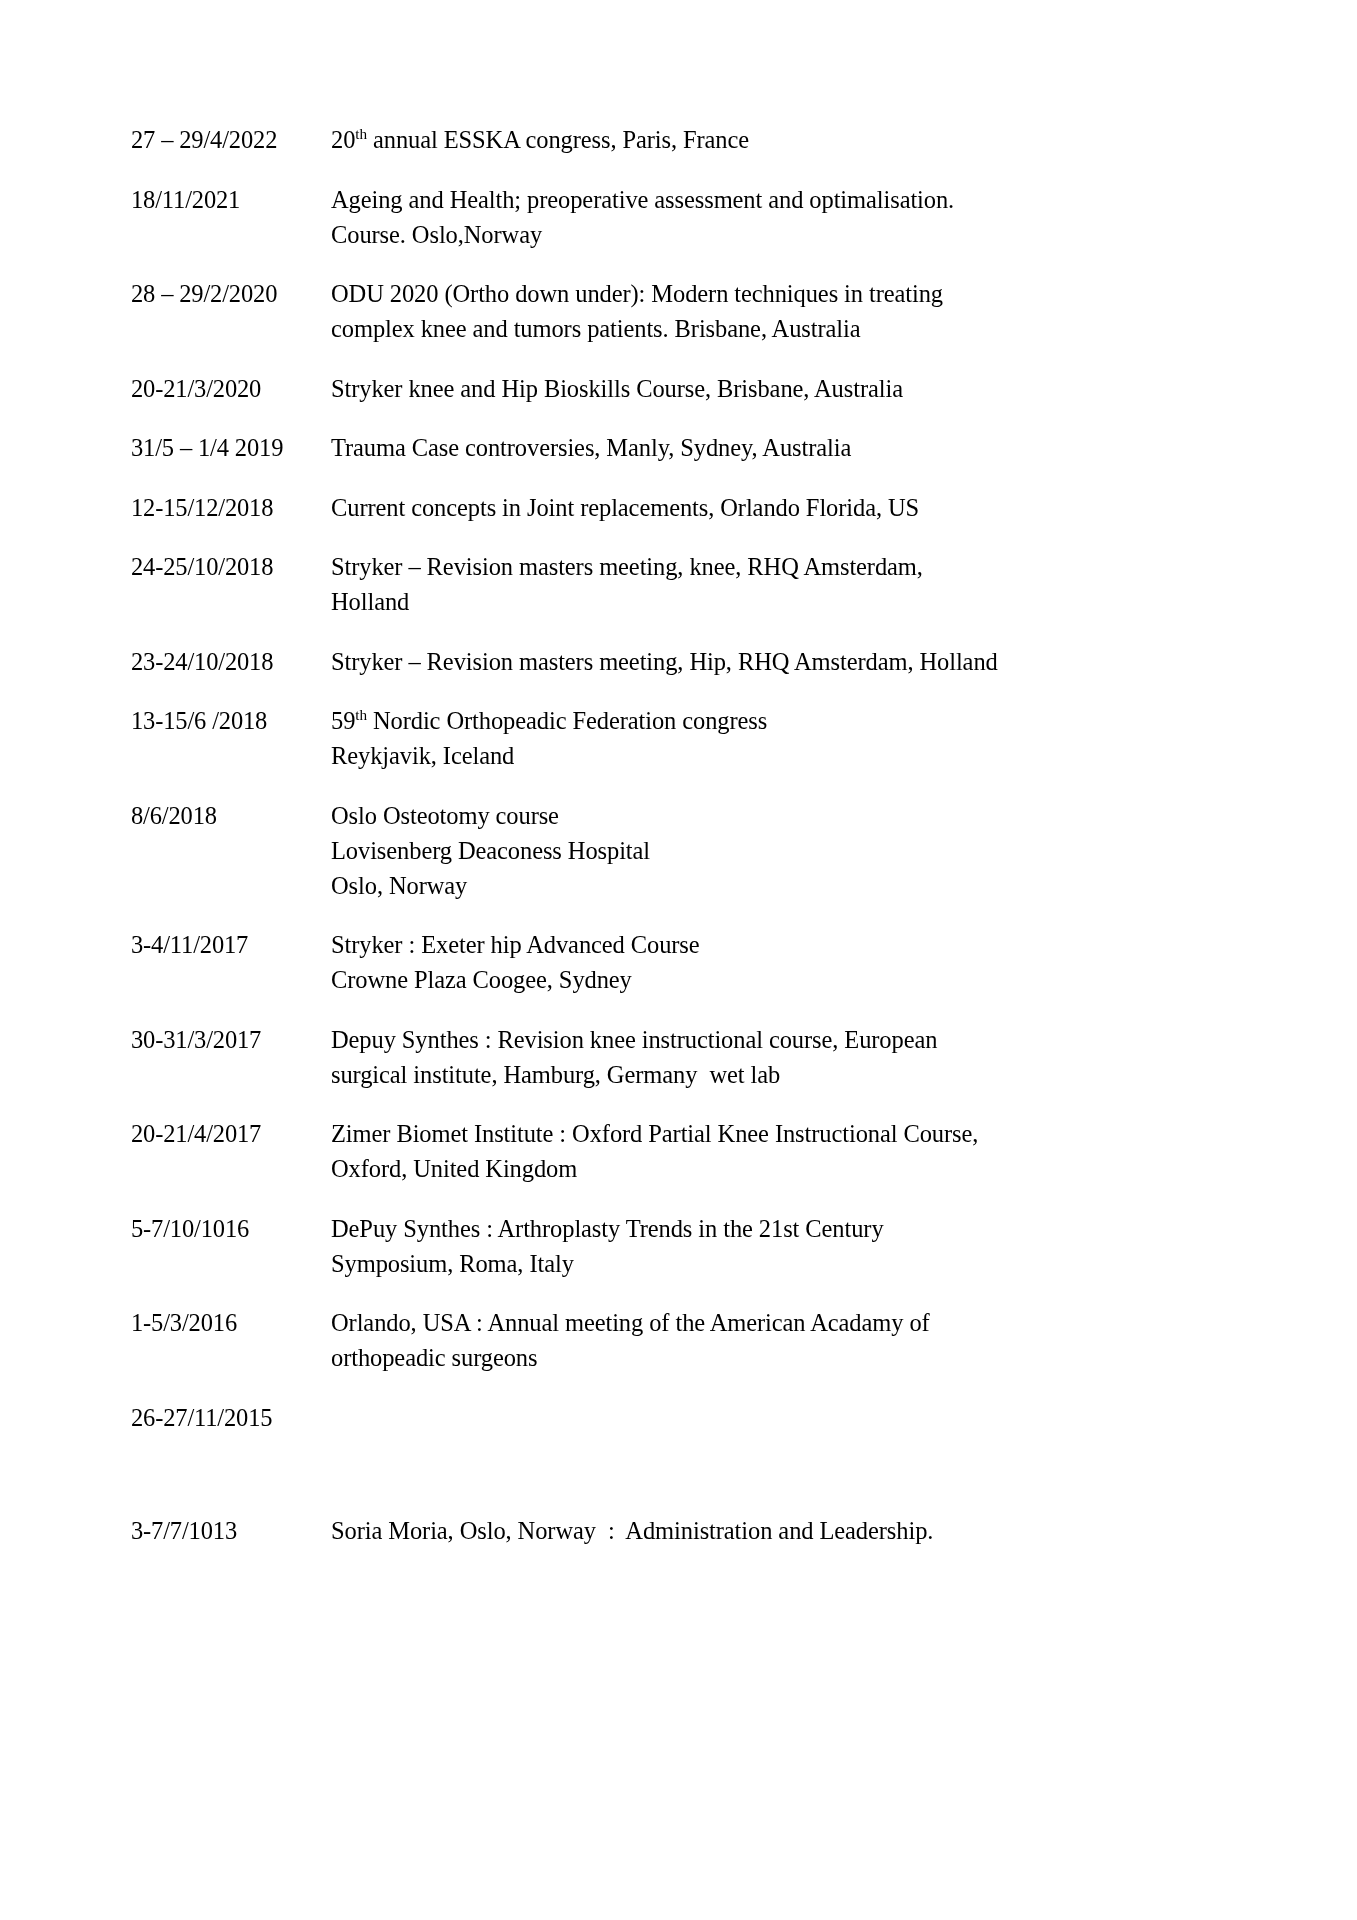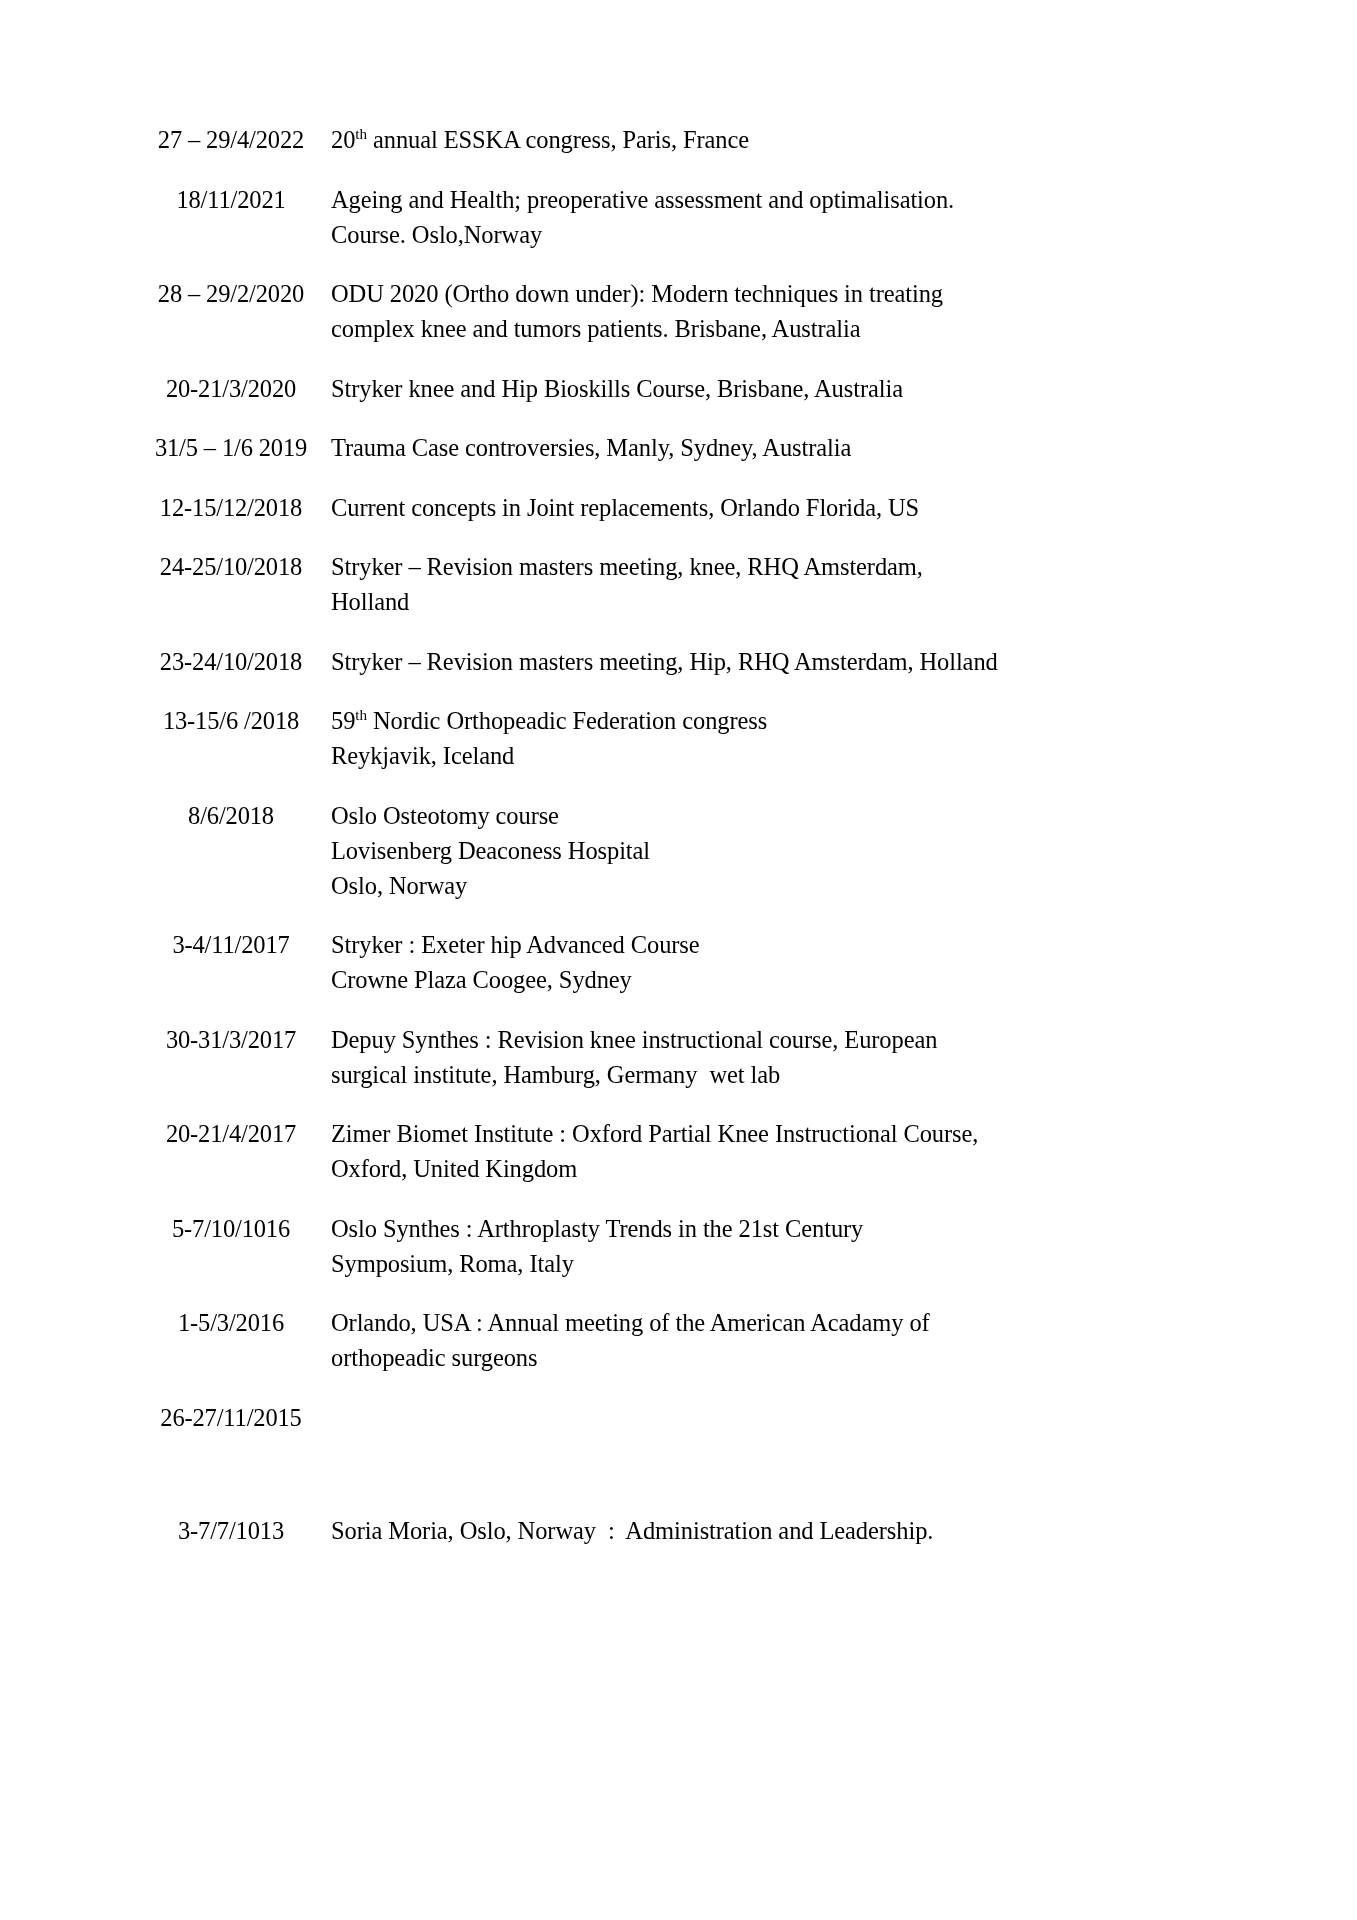--- a/index.html
+++ b/index.html
@@ -34,21 +34,20 @@
   .entry.gap-extra {
     margin-bottom: 78px;
   }
   .entry-date {
     flex: 0 0 200px;
     width: 200px;
     font-size: 24.5px;
     line-height: 35px;
     letter-spacing: -0.15px;
     white-space: nowrap;
-    text-align: center;
   }
   .entry-desc {
     flex: 1 1 auto;
     font-size: 24.5px;
     line-height: 35px;
     letter-spacing: -0.1px;
     white-space: pre-wrap;
     max-width: 880px;
   }
   .entry-desc sup {
@@ -80,21 +79,21 @@
       <div class="entry-desc">ODU 2020 (Ortho down under): Modern techniques in treating
 complex knee and tumors patients. Brisbane, Australia</div>
     </div>
 
     <div class="entry">
       <div class="entry-date">20-21/3/2020</div>
       <div class="entry-desc">Stryker knee and Hip Bioskills Course, Brisbane, Australia</div>
     </div>
 
     <div class="entry">
-      <div class="entry-date">31/5 – 1/6 2019</div>
+      <div class="entry-date">31/5 – 1/4 2019</div>
       <div class="entry-desc">Trauma Case controversies, Manly, Sydney, Australia</div>
     </div>
 
     <div class="entry">
       <div class="entry-date">12-15/12/2018</div>
       <div class="entry-desc">Current concepts in Joint replacements, Orlando Florida, US</div>
     </div>
 
     <div class="entry">
       <div class="entry-date">24-25/10/2018</div>
@@ -134,21 +133,21 @@
     </div>
 
     <div class="entry">
       <div class="entry-date">20-21/4/2017</div>
       <div class="entry-desc">Zimer Biomet Institute : Oxford Partial Knee Instructional Course,
 Oxford, United Kingdom</div>
     </div>
 
     <div class="entry">
       <div class="entry-date">5-7/10/1016</div>
-      <div class="entry-desc">Oslo Synthes : Arthroplasty Trends in the 21st Century
+      <div class="entry-desc">DePuy Synthes : Arthroplasty Trends in the 21st Century
 Symposium, Roma, Italy</div>
     </div>
 
     <div class="entry">
       <div class="entry-date">1-5/3/2016</div>
       <div class="entry-desc">Orlando, USA : Annual meeting of the American Acadamy of
 orthopeadic surgeons</div>
     </div>
 
     <div class="entry gap-extra">

